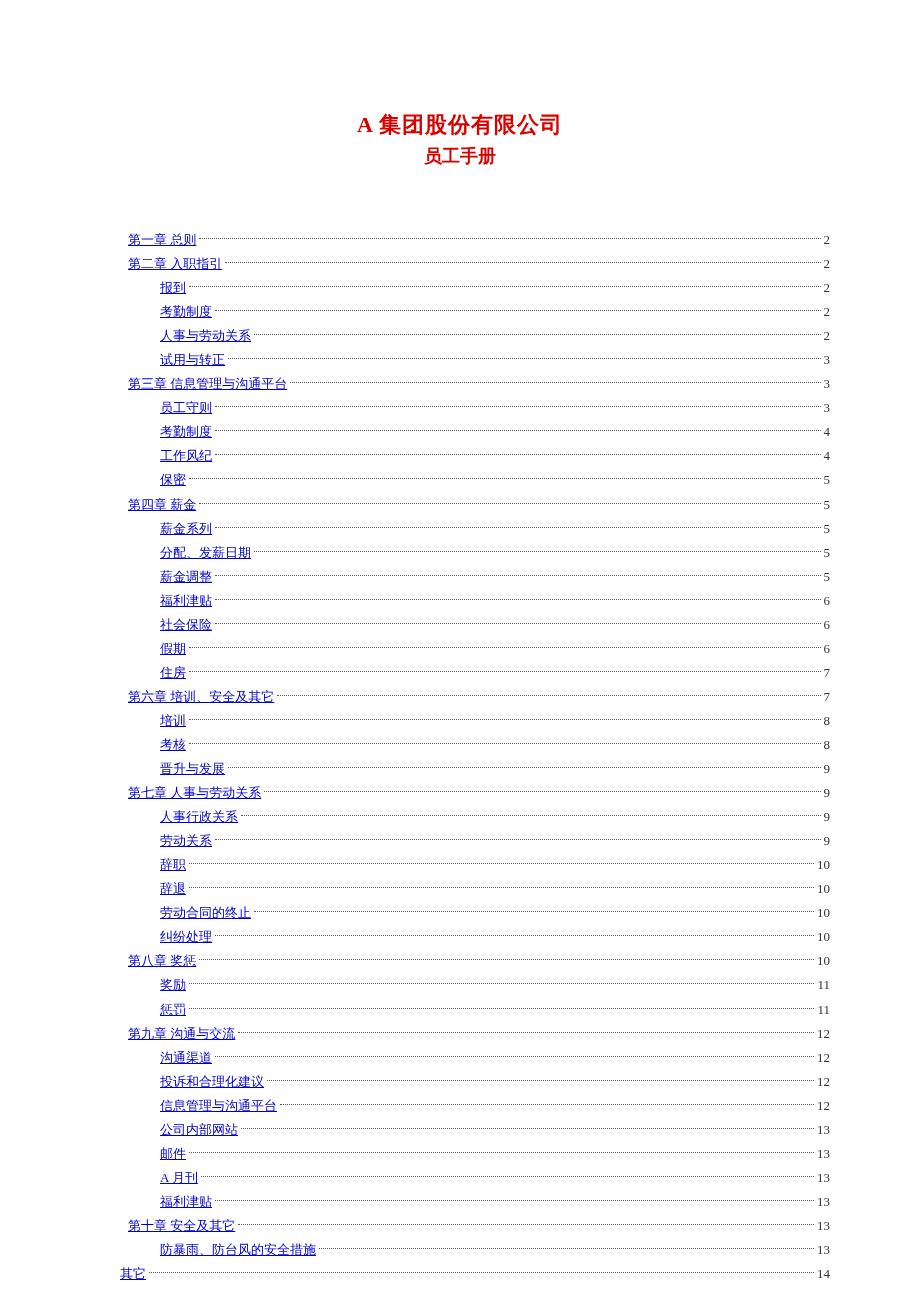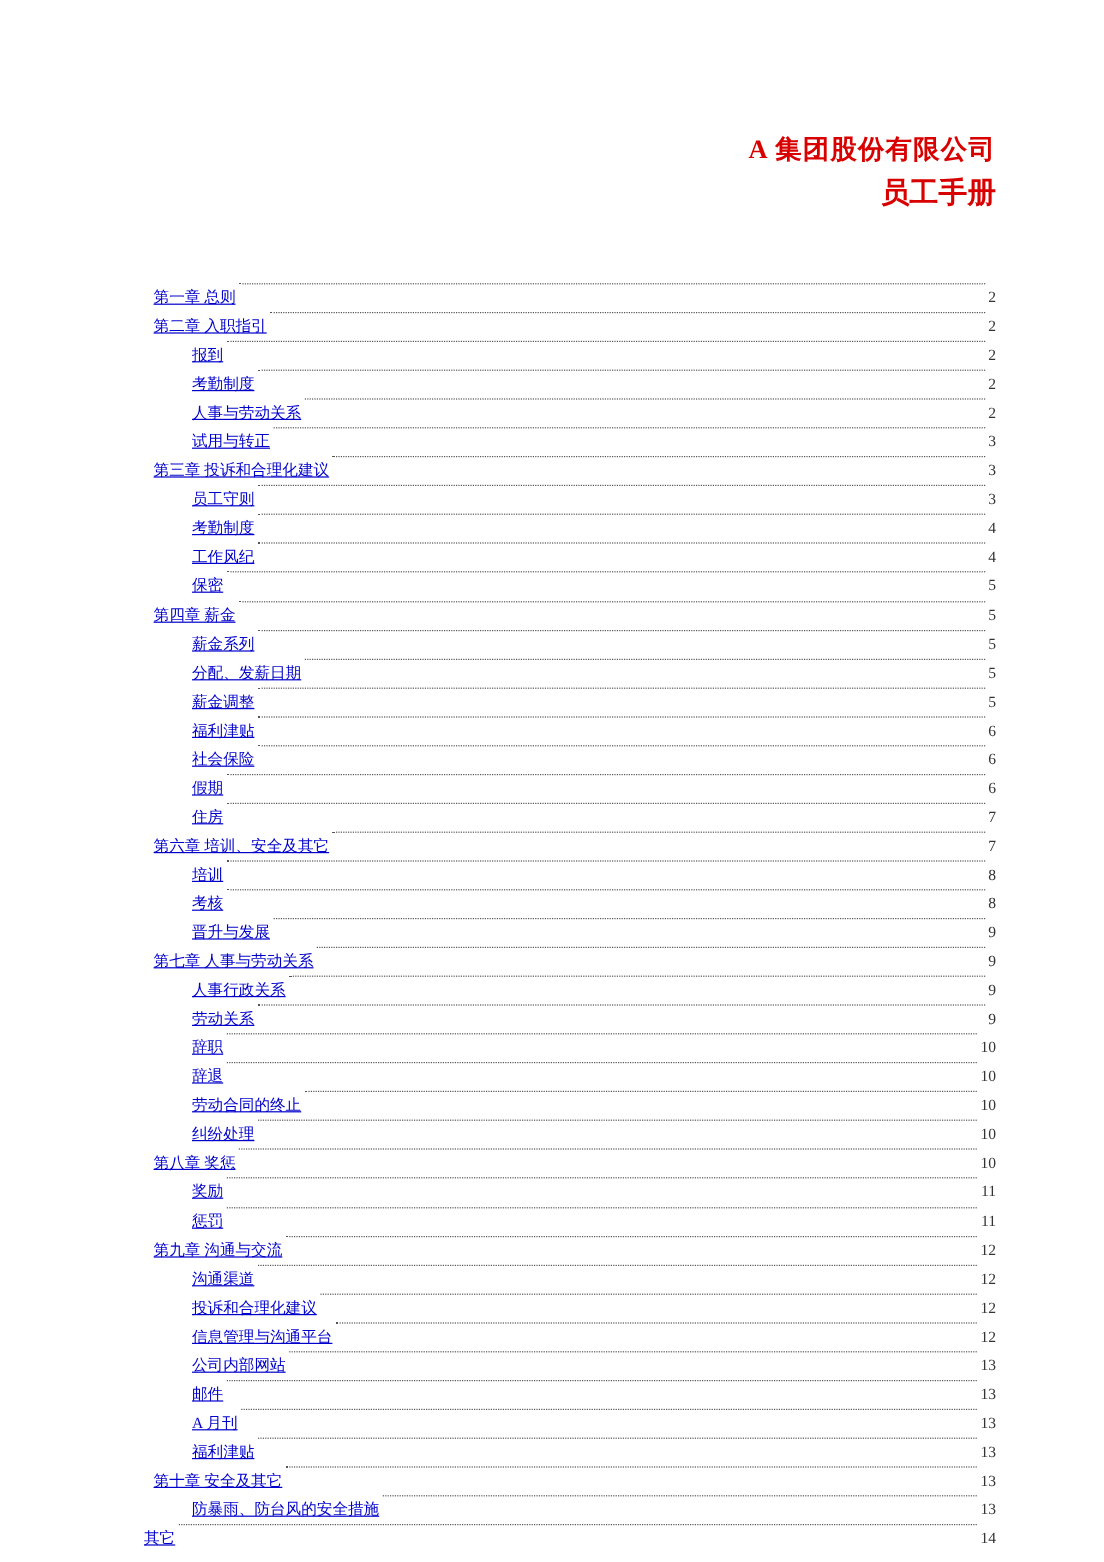--- a/index.html
+++ b/index.html
@@ -4,39 +4,39 @@
 <style>
   * { margin: 0; padding: 0; box-sizing: border-box; }
   body {
     background: #fff;
     font-family: "SimSun", "宋体", serif;
     width: 920px;
     margin: 0 auto;
     padding: 110px 90px 60px 90px;
   }
   .title-block {
-    text-align: right;
+    text-align: center;
     margin-bottom: 60px;
   }
   .title-main {
     color: #d90000;
     font-weight: bold;
     font-size: 22px;
     letter-spacing: 1px;
   }
   .title-sub {
     color: #d90000;
     font-weight: bold;
-    font-size: 24px;
+    font-size: 18px;
     margin-top: 4px;
   }
   .toc { width: 100%; }
   .toc-row {
     display: flex;
-    align-items: flex-start;
+    align-items: center;
     font-size: 13px;
     line-height: 1.85;
     white-space: nowrap;
   }
   .toc-link {
     color: #0000cc;
     text-decoration: underline;
   }
   .toc-dots {
     flex: 1;
@@ -85,21 +85,21 @@
       <a class="toc-link" href="#">人事与劳动关系</a>
       <span class="toc-dots"></span>
       <span class="toc-page">2</span>
     </div>
     <div class="toc-row indent-1">
       <a class="toc-link" href="#">试用与转正</a>
       <span class="toc-dots"></span>
       <span class="toc-page">3</span>
     </div>
     <div class="toc-row indent-0">
-      <a class="toc-link" href="#">第三章  投诉和合理化建议</a>
+      <a class="toc-link" href="#">第三章  信息管理与沟通平台</a>
       <span class="toc-dots"></span>
       <span class="toc-page">3</span>
     </div>
     <div class="toc-row indent-1">
       <a class="toc-link" href="#">员工守则</a>
       <span class="toc-dots"></span>
       <span class="toc-page">3</span>
     </div>
     <div class="toc-row indent-1">
       <a class="toc-link" href="#">考勤制度</a>

